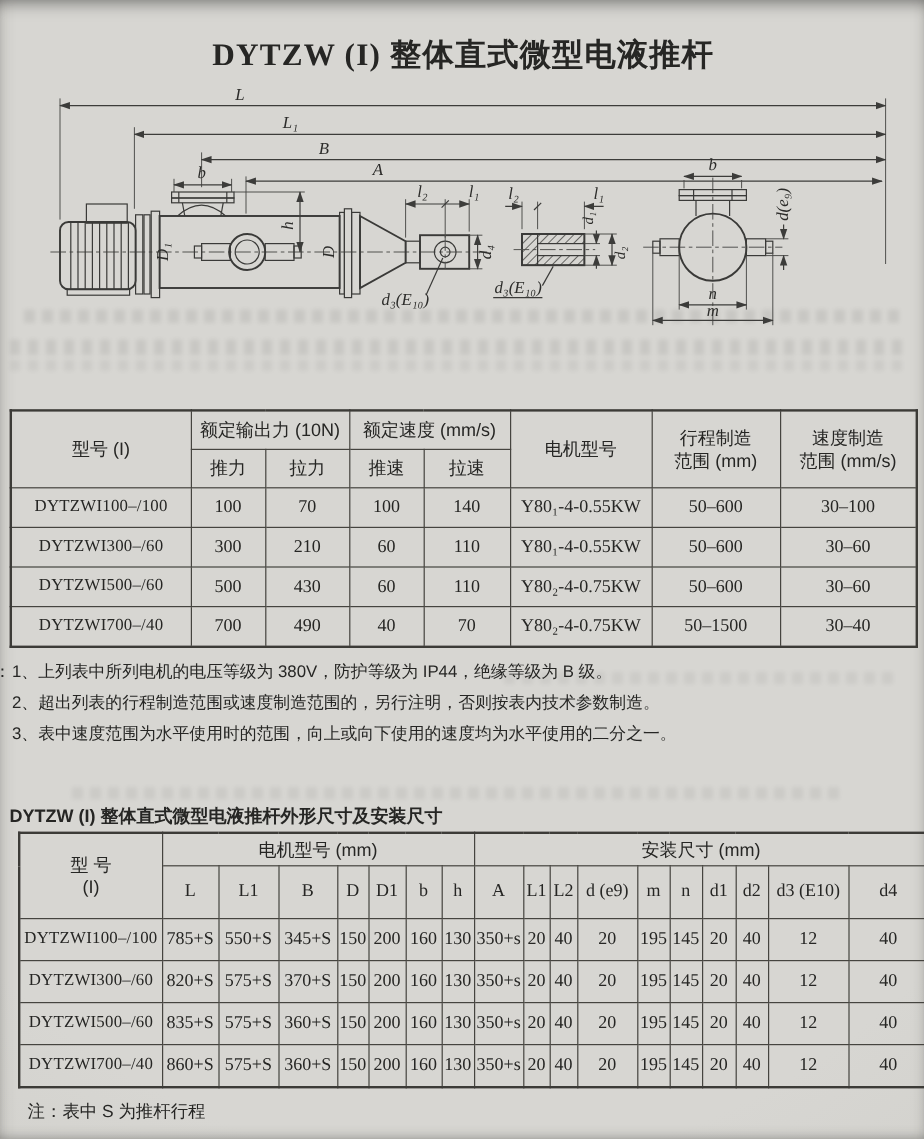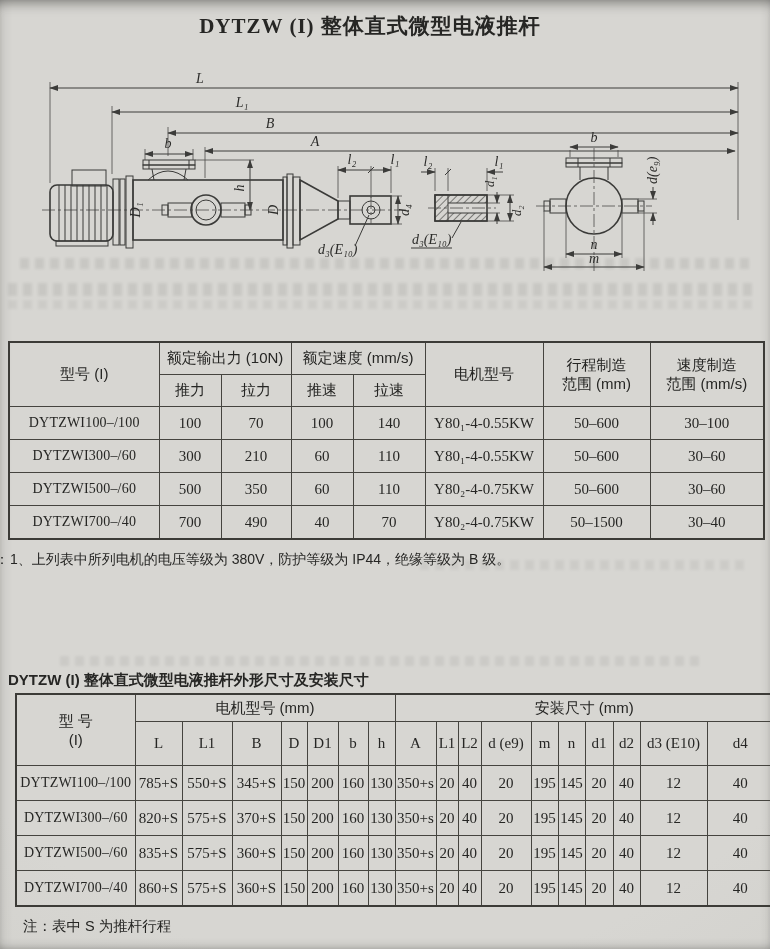--- a/index.html
+++ b/index.html
@@ -7,22 +7,22 @@
     position:relative;width:770px;height:949px;overflow:hidden;
     background:radial-gradient(130% 110% at 50% 42%, #d7d6d2 55%, #c9c8c3 100%);
     color:#262624;
     font-family:"Liberation Serif","DejaVu Serif",serif;
     box-shadow:inset 0 12px 12px -9px rgba(55,55,52,.55),
                inset 0 -9px 10px -8px rgba(55,55,52,.35),
                inset 10px 0 14px -12px rgba(55,55,52,.30),
                inset -8px 0 12px -10px rgba(55,55,52,.25);
   }
   .title{
-    position:absolute;top:12px;left:0;width:740px;margin:0;
-    text-align:center;font-size:21px;font-weight:bold;letter-spacing:1px;
+    position:absolute;top:12px;left:0;width:740px;margin:16px;
+    text-align:center;font-size:26px;font-weight:bold;letter-spacing:1px;
   }
   .drawing{position:absolute;top:58px;left:0;}
   .caption{position:absolute;left:8px;font-size:15px;font-weight:bold;
     font-family:"Liberation Sans","DejaVu Sans",sans-serif;}
   .cap1{top:315px;}
   .cap2{top:671px;}
   table{border-collapse:collapse;table-layout:fixed;position:absolute;
     font-family:"Liberation Serif","DejaVu Serif",serif;}
   th,td{border:1px solid #45443f;text-align:center;vertical-align:middle;
     padding:0 1px;font-weight:normal;font-size:15px;overflow:hidden;}
@@ -323,21 +323,21 @@
         <td>210</td>
         <td>60</td>
         <td>110</td>
         <td>Y80₁-4-0.55KW</td>
         <td>50–600</td>
         <td>30–60</td>
       </tr>
       <tr>
         <td class="model">DYTZWI500–/60</td>
         <td>500</td>
-        <td>350</td>
+        <td>430</td>
         <td>60</td>
         <td>110</td>
         <td>Y80₂-4-0.75KW</td>
         <td>50–600</td>
         <td>30–60</td>
       </tr>
       <tr>
         <td class="model">DYTZWI700–/40</td>
         <td>700</td>
         <td>490</td>
@@ -345,20 +345,22 @@
         <td>70</td>
         <td>Y80₂-4-0.75KW</td>
         <td>50–1500</td>
         <td>30–40</td>
       </tr>
     </tbody>
   </table>
 
   <div class="notes">
     <div class="note-item first"><span class="note-prefix">注：</span><span>1、上列表中所列电机的电压等级为 380V，防护等级为 IP44，绝缘等级为 B 级。</span></div>
+    <div class="note-item">2、超出列表的行程制造范围或速度制造范围的，另行注明，否则按表内技术参数制造。</div>
+    <div class="note-item">3、表中速度范围为水平使用时的范围，向上或向下使用的速度均为水平使用的二分之一。</div>
   </div>
 
   <div class="caption cap2">DYTZW (I) 整体直式微型电液推杆外形尺寸及安装尺寸</div>
 
   <table class="t2">
     <colgroup>
       <col style="width:119px">
         <col style="width:47px">
         <col style="width:50px">
       <col style="width:49px">

